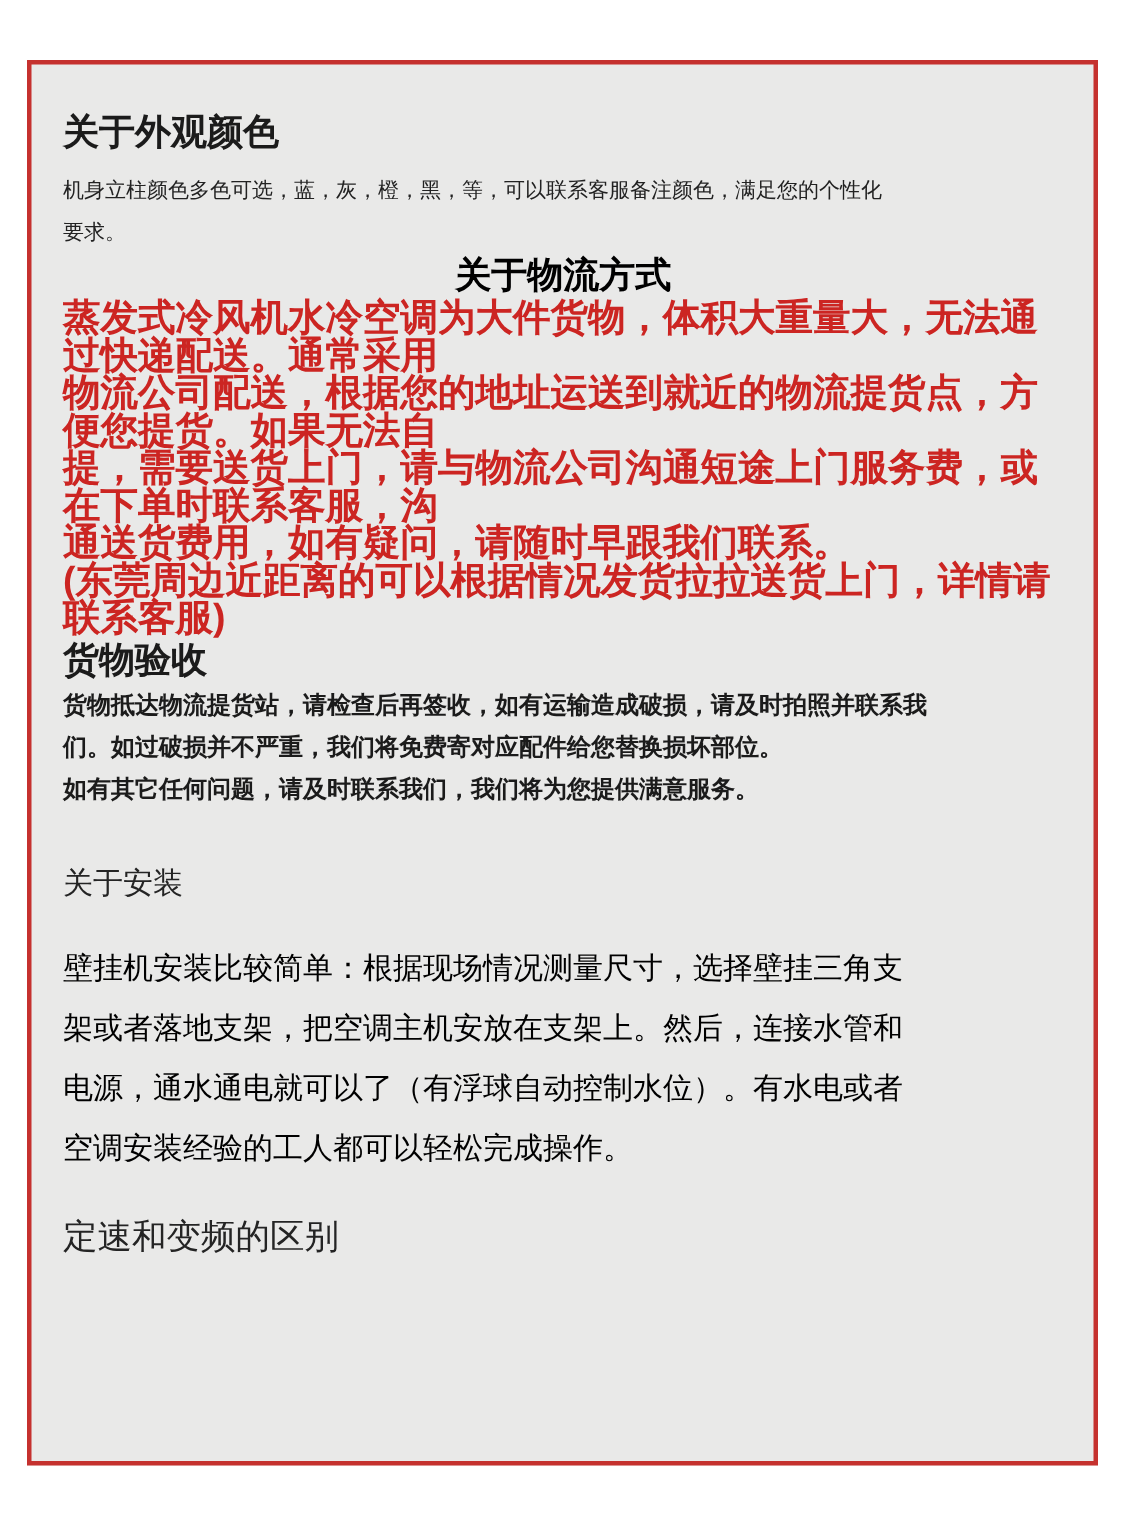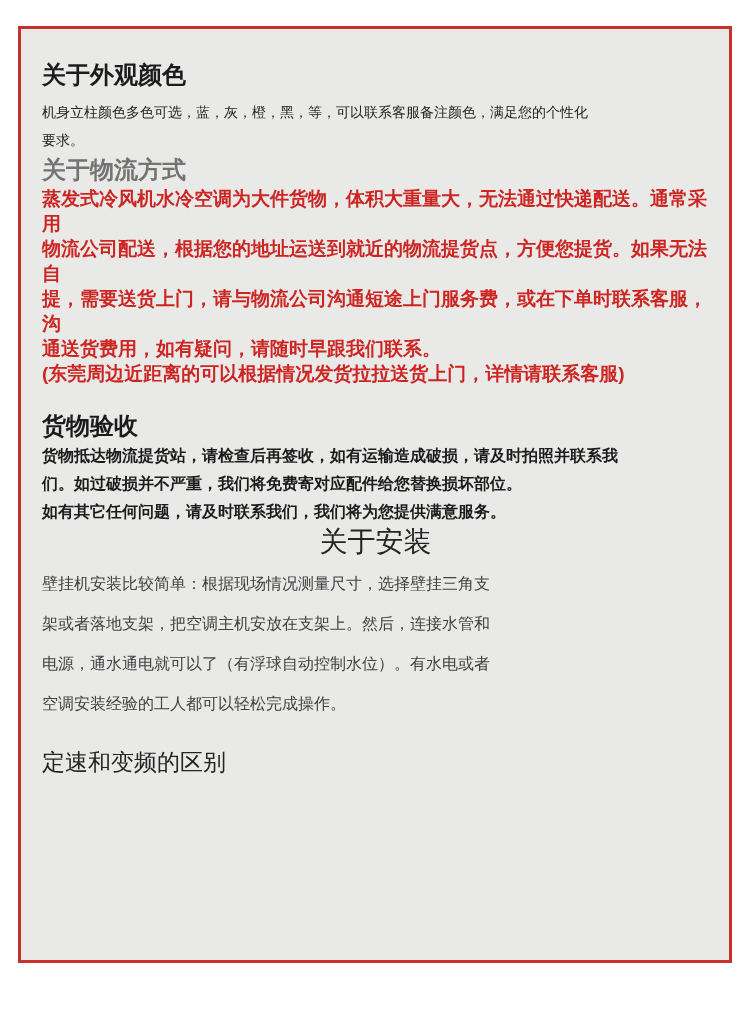--- a/index.html
+++ b/index.html
@@ -6,21 +6,21 @@
   html, body {
     width: 750px;
     background: #ffffff;
     font-family: "Liberation Sans", sans-serif;
   }
   body { height: 1010px; overflow: hidden; position: relative; }
 
   .panel {
     position: absolute;
     left: 18px;
-    top: 26px;
+    top: 40px;
     width: 714px;
     height: 937px;
     background: #e9e9e8;
     border: 3px solid #c5312e;
     padding: 30px 20px 4px 21px;
     overflow: hidden;
   }
 
   .pre { white-space: pre-line; }
 
@@ -29,61 +29,62 @@
     font-size: 24px;
     font-weight: bold;
     color: #1b1b1b;
     line-height: 32px;
   }
 
   
   .h-red-bold {
     font-size: 24px;
     font-weight: bold;
-    color: #737373;
+    color: #000000;
     line-height: 32px;
+    text-align: center;
   }
 
   
   .p-appearance {
     margin-top: 7px;
     font-size: 14px;
     color: #222222;
     line-height: 28px;
   }
 
   
   .p-red-bold {
-    font-size: 19px;
+    font-size: 25px;
     font-weight: bold;
     color: #cc2522;
     line-height: 25px;
   }
 
   
-  .h-acceptance { margin-top: 24px; }
+  .h-acceptance { }
   .p-acceptance {
     font-size: 16px;
     font-weight: bold;
     color: #1b1b1b;
     line-height: 28px;
   }
 
   
   .h-install {
-    font-size: 28px;
+    margin-top: 32px;
+    font-size: 20px;
     font-weight: normal;
     color: #242424;
     line-height: 32px;
-    text-align: center;
   }
   .p-install {
-    margin-top: 6px;
-    font-size: 16px;
-    color: #404040;
+    margin-top: 21px;
+    font-size: 20px;
+    color: #000000;
     line-height: 40px;
   }
 
   
   .h-speed {
     margin-top: 22px;
     font-size: 23px;
     font-weight: normal;
     color: #242424;
     line-height: 32px;

